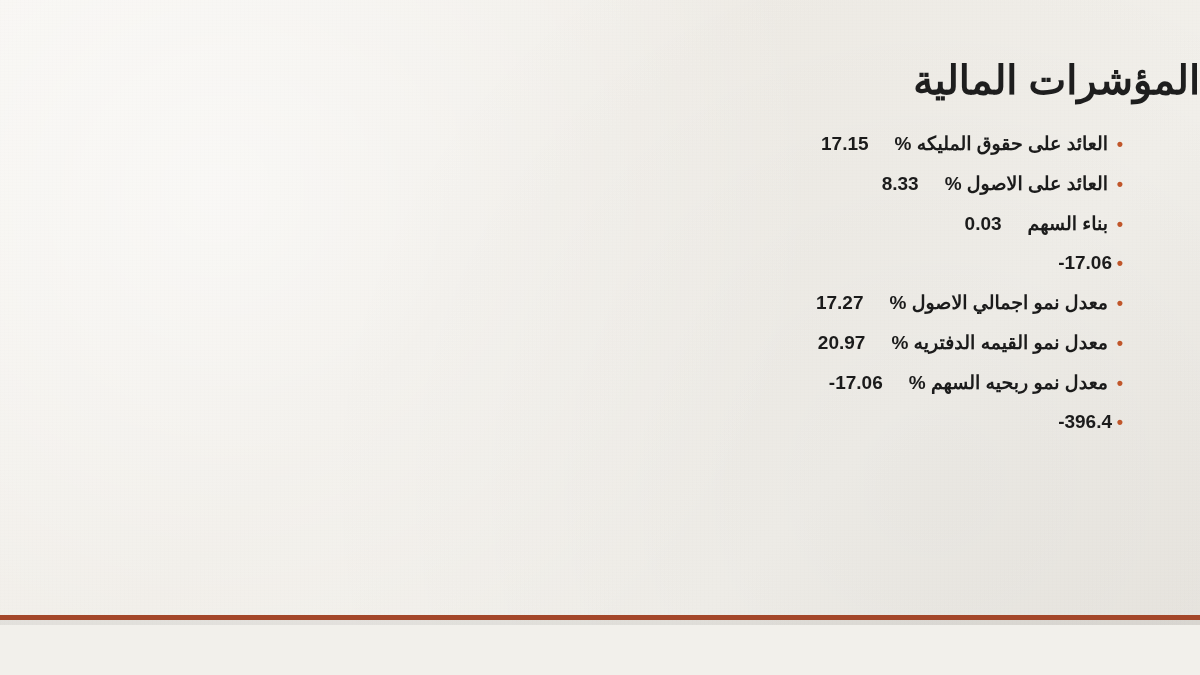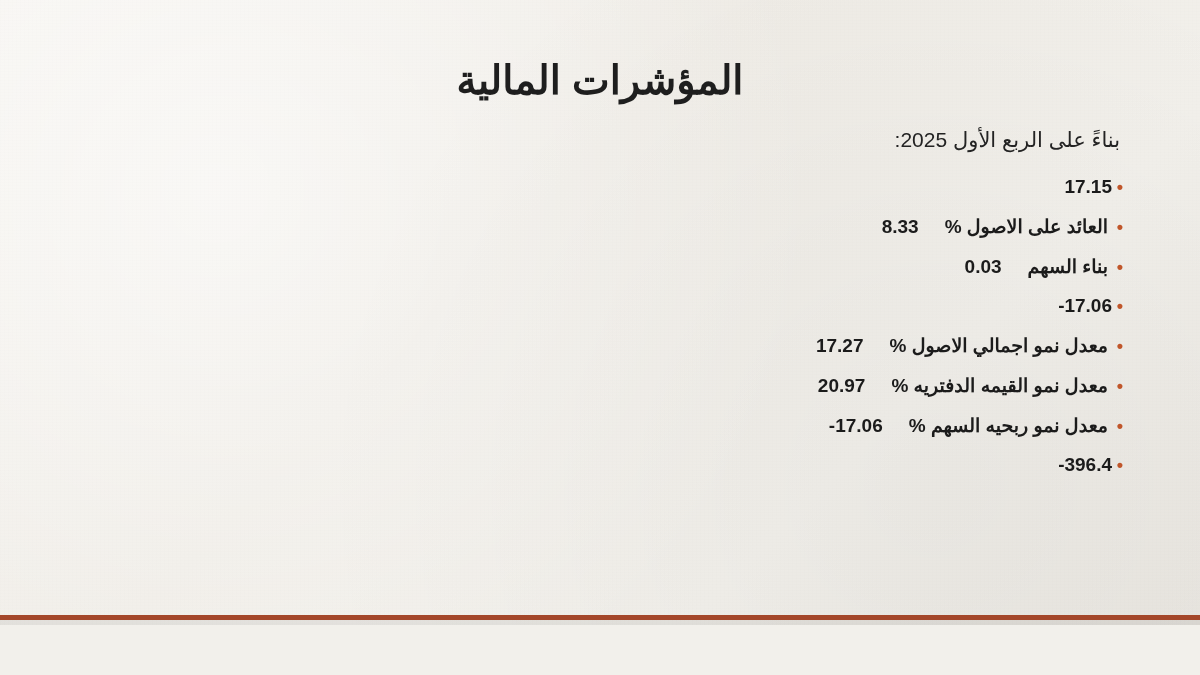--- a/index.html
+++ b/index.html
@@ -34,21 +34,20 @@
     background-image:
       repeating-linear-gradient(0deg, rgba(0,0,0,0.012) 0px, rgba(0,0,0,0.012) 1px, rgba(255,255,255,0) 1px, rgba(255,255,255,0) 3px),
       repeating-linear-gradient(90deg, rgba(0,0,0,0.012) 0px, rgba(0,0,0,0.012) 1px, rgba(255,255,255,0) 1px, rgba(255,255,255,0) 4px);
   }
 
   .slide-title {
     position: absolute;
     top: 28px;
     left: 0;
     right: 0;
-    text-align: center;
     font-size: 40px;
     font-weight: bold;
     color: #1e1e1e;
     letter-spacing: 0.5px;
     line-height: 1.25;
   }
 
   .content {
     position: absolute;
     top: 124px;
@@ -130,26 +129,26 @@
 </style>
 </head>
 <body>
 
 <div class="slide">
   <div class="grain"></div>
 
   <h1 class="slide-title">المؤشرات المالية</h1>
 
   <div class="content">
-    <p class="intro-line">بناءً على الربع الأول 2025:</p>
 
     <ul class="bullet-list">
 
       <li class="bullet-item">
         <span class="bullet-dot">•</span>
+        <span class="bullet-label">العائد على حقوق المليكه %</span>
         <span class="bullet-value">17.15</span>
       </li>
 
       <li class="bullet-item">
         <span class="bullet-dot">•</span>
         <span class="bullet-label">العائد على الاصول %</span>
         <span class="bullet-value">8.33</span>
       </li>
 
       <li class="bullet-item">

